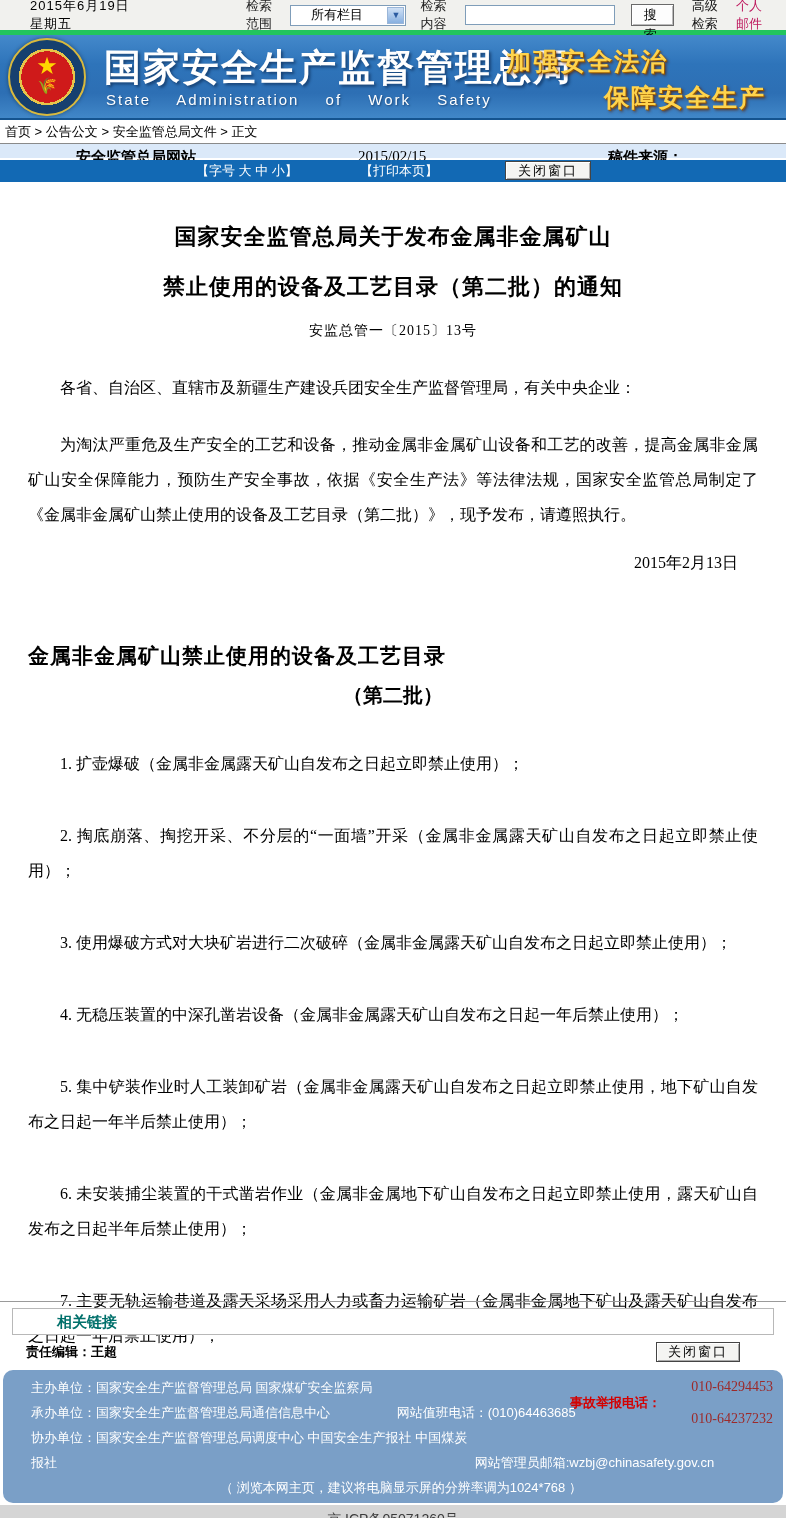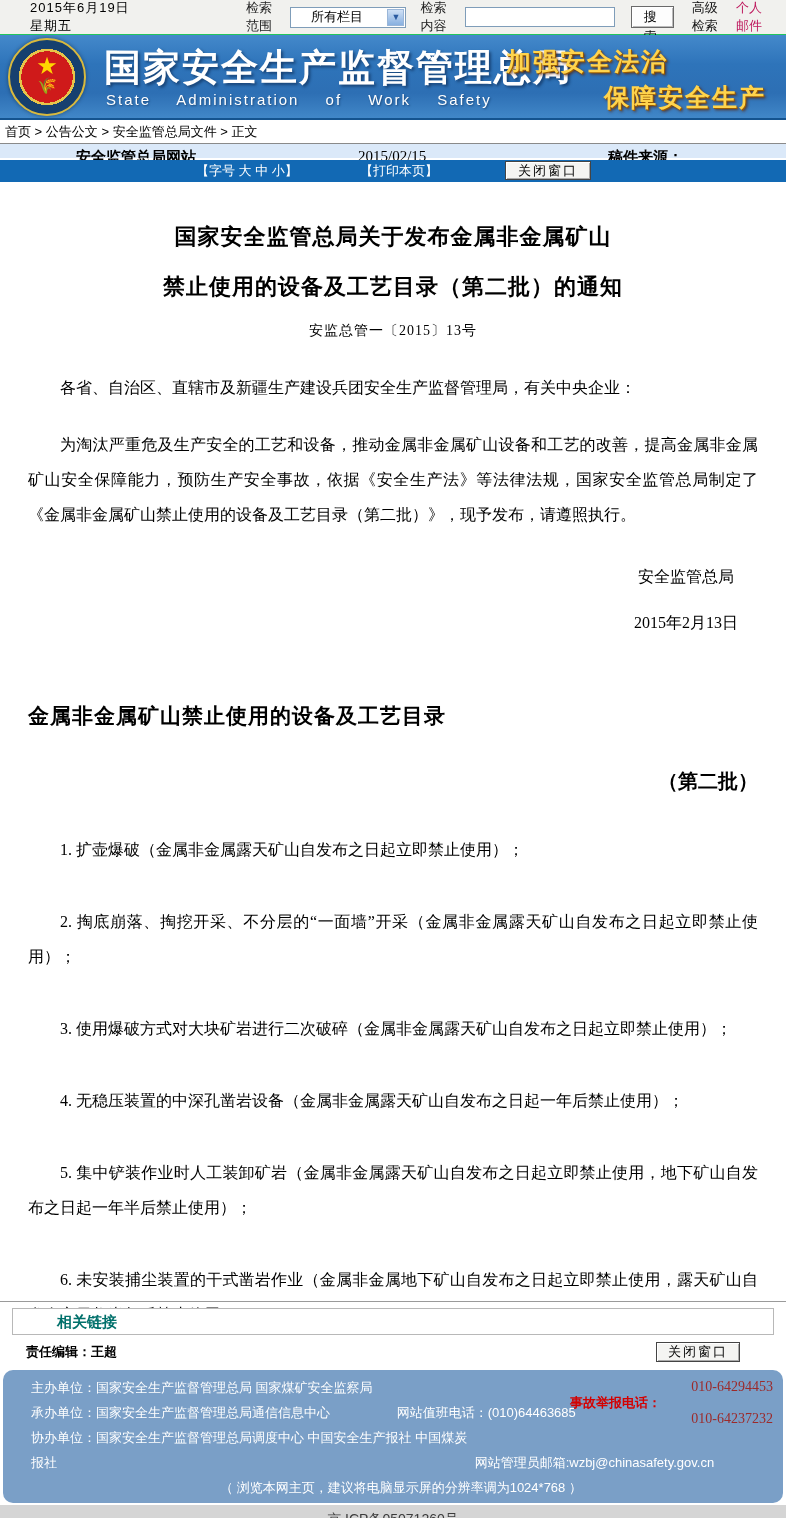--- a/index.html
+++ b/index.html
@@ -1,21 +1,21 @@
 <!DOCTYPE html>
 <html><head>
 <meta charset="utf-8">
 <style>
   * { margin:0; padding:0; box-sizing:border-box; }
   html,body { background:#fff; }
   body { width:786px; font-family:"Liberation Sans", sans-serif; color:#000; }
   #page { position:relative; width:786px; height:1518px; overflow:hidden; background:#fff; }
 
   
-  .topbar { height:35px; background:#f1f1ee; display:flex; align-items:center; font-size:13px; border-bottom:1px solid #22c55e; }
+  .topbar { height:35px; background:#f1f1ee; display:flex; align-items:center; font-size:13px; border-bottom:5px solid #22c55e; }
   .topbar .date { margin-left:30px; letter-spacing:1px; }
   .topbar .scope-label { margin-left:112px; color:#222; }
   .scope-select { margin-left:6px; width:158px; height:21px; border:1px solid #7f9db9; background:#fff; display:flex; align-items:center; position:relative; cursor:default; }
   .scope-select .val { padding-left:20px; font-size:13px; }
   .scope-select .arrow { position:absolute; right:1px; top:1px; bottom:1px; width:17px; background:linear-gradient(180deg,#cfe0f5,#88b0e0); border:1px solid #9ab6d8; color:#2a5aa0; font-size:9px; display:flex; align-items:center; justify-content:center; }
   .topbar .content-label { margin-left:14px; color:#222; }
   .search-input { margin-left:6px; width:150px; height:20px; border:1px solid #7f9db9; background:#fff; font-size:13px; padding:0 3px; }
   .search-btn { margin-left:16px; width:58px; height:22px; background:#fdfdfd; border:1px solid #6a6a6a; box-shadow:inset 1px 1px 0 #fff, inset -1px -1px 0 #bbb; font-size:13px; letter-spacing:4px; text-align:center; line-height:20px; cursor:pointer; }
   .adv-link { margin-left:18px; color:#111; cursor:pointer; }
   .mail-link { margin-left:auto; margin-right:18px; color:#be185d; cursor:pointer;text-align:center; }
@@ -53,21 +53,21 @@
 
   
   .article { padding:30px 28px 0 28px; font-size:16px; font-family:"Liberation Serif", serif; }
   .doc-title { text-align:center; font-size:22px; font-weight:bold; line-height:50px; letter-spacing:1px; }
   .doc-num { text-align:center; font-size:14px; margin-top:10px; letter-spacing:1px; }
   .article p { line-height:35px; margin-top:22px; text-align:justify; }
   .article p.indent { text-indent:2em; }
   .sig { text-align:right; padding-right:24px; margin-top:30px; line-height:30px; }
   .sig-date { text-align:right; padding-right:20px; margin-top:16px; line-height:30px; }
   .catalog-title { text-align:left; font-size:21px; font-weight:bold; margin-top:64px; letter-spacing:1px; }
-  .catalog-sub { text-align:right; font-size:20px; font-weight:bold; margin-top:38px; }
+  .catalog-sub { text-align:center; font-size:20px; font-weight:bold; margin-top:12px; }
   #catalog-items p { line-height:35px; margin-top:37px; text-indent:2em; text-align:justify; }
 
   
   .bottom-block { position:absolute; left:0; right:0; bottom:0; }
   .related-sep { border-top:1px solid #9a9a9a; }
   .related-box { margin:6px 12px 0 12px; border:1px solid #b8b8b8; background:#fff; height:27px; line-height:26px; padding-left:44px; color:#00706b; font-weight:bold; font-size:15px; }
   .editor-row { display:flex; align-items:center; justify-content:space-between; padding:7px 46px 6px 26px; font-size:13px; font-weight:bold; }
   .btn-close2 { width:84px; height:20px; background:#f4f4f2; font-size:13px; line-height:18px; text-align:center; border:1px solid #444; box-shadow:inset 1px 1px 0 #fff, inset -1px -1px 0 #aaa; cursor:pointer; letter-spacing:2px; font-weight:normal; }
   .footer { position:relative; margin:2px 3px 0 3px; background:#7a9fc7; color:#fff; font-size:13px; padding:5px 0 3px 0; line-height:25px;border-radius:10px; }
   .footer .row { padding-left:28px; }
@@ -125,21 +125,20 @@
   </div>
 
   <div class="article" data-name="article-body">
     <div class="doc-title" data-name="article-title-line1">国家安全监管总局关于发布金属非金属矿山</div>
     <div class="doc-title" data-name="article-title-line2">禁止使用的设备及工艺目录（第二批）的通知</div>
     <div class="doc-num" data-name="document-number">安监总管一〔2015〕13号</div>
 
     <p class="indent" style="margin-top:30px" data-name="salutation-paragraph">各省、自治区、直辖市及新疆生产建设兵团安全生产监督管理局，有关中央企业：</p>
     <p class="indent" data-name="body-paragraph">为淘汰严重危及生产安全的工艺和设备，推动金属非金属矿山设备和工艺的改善，提高金属非金属矿山安全保障能力，预防生产安全事故，依据《安全生产法》等法律法规，国家安全监管总局制定了《金属非金属矿山禁止使用的设备及工艺目录（第二批）》，现予发布，请遵照执行。</p>
 
-    <div class="sig" data-name="signature-org">安全监管总局</div>
     <div class="sig-date" data-name="signature-date">2015年2月13日</div>
 
     <div class="catalog-title" data-name="catalog-title">金属非金属矿山禁止使用的设备及工艺目录</div>
     <div class="catalog-sub" data-name="catalog-subtitle">（第二批）</div>
 
 
     <div id="catalog-items" data-name="catalog-item-list">
         <p data-name="catalog-item">1. 扩壶爆破（金属非金属露天矿山自发布之日起立即禁止使用）；</p>
         <p data-name="catalog-item">2. 掏底崩落、掏挖开采、不分层的“一面墙”开采（金属非金属露天矿山自发布之日起立即禁止使用）；</p>
         <p data-name="catalog-item">3. 使用爆破方式对大块矿岩进行二次破碎（金属非金属露天矿山自发布之日起立即禁止使用）；</p>

